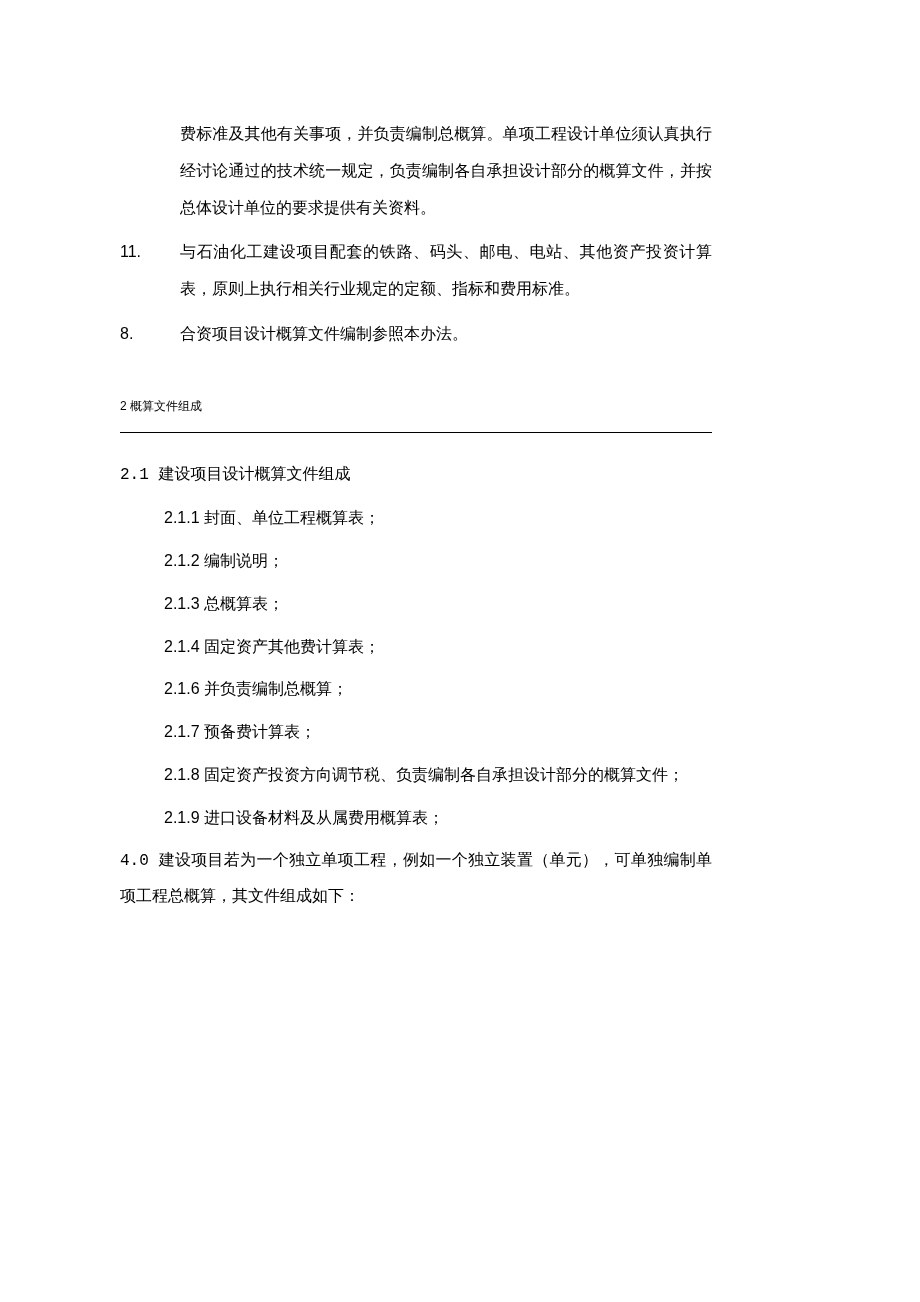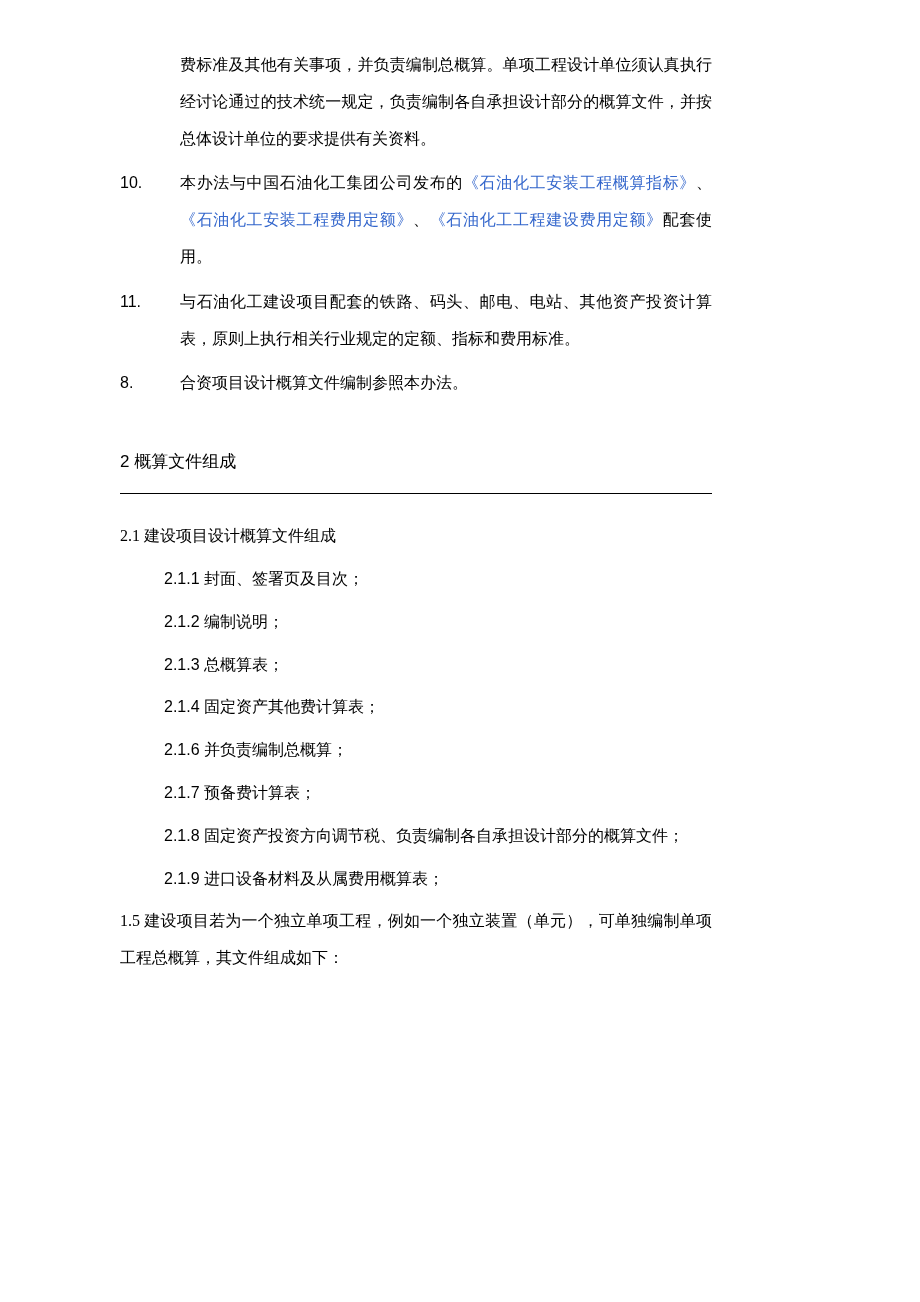--- a/index.html
+++ b/index.html
@@ -3,21 +3,21 @@
 <meta charset="utf-8">
 <style>
   body {
     margin: 0;
     padding: 0;
     background: #ffffff;
     font-family: "Microsoft YaHei", "SimSun", sans-serif;
     width: 920px;
   }
   .page {
-    padding: 47px 120px 120px 120px;
+    padding: 116px 120px 120px 120px;
     box-sizing: border-box;
     width: 832px;
     color: #000;
     font-size: 16px;
     line-height: 2.3;
   }
   .num-item {
     display: flex;
     align-items: flex-start;
     margin-bottom: 8px;
@@ -34,75 +34,69 @@
   .continuation {
     margin-left: 60px;
     text-align: justify;
     margin-bottom: 8px;
   }
   .link { color: #3366cc; }
   .section-heading {
     font-family: Arial, "Microsoft YaHei", sans-serif;
     margin-top: 40px;
     margin-bottom: 12px;
-    font-size: 17px;
+    font-size: 12px;
   }
   hr.rule {
     border: none;
     border-top: 1px solid #000;
     margin: 0 0 24px 0;
   }
   .subsection {
-    font-family: Liberation Serif, serif;
+    font-family: Liberation Mono, monospace;
     margin-bottom: 6px;
   }
   .sub-item {
     margin-left: 44px;
     font-family: Arial, "Microsoft YaHei", sans-serif;
     margin-bottom: 6px;
   }
   .para {
     text-align: justify;
     margin-bottom: 6px;
   }
 </style>
 </head>
 <body>
 
 <div class="page">
 
   <div class="continuation">费标准及其他有关事项，并负责编制总概算。单项工程设计单位须认真执行经讨论通过的技术统一规定，负责编制各自承担设计部分的概算文件，并按总体设计单位的要求提供有关资料。</div>
 
-  <div class="num-item">
-    <div class="num">10.</div>
-    <div class="body">
-      <span>本办法与中国石油化工集团公司发布的</span><span class="link">《石油化工安装工程概算指标》</span><span>、</span><span class="link">《石油化工安装工程费用定额》</span><span>、</span><span class="link">《石油化工工程建设费用定额》</span><span>配套使用。</span>
-    </div>
-  </div>
 
   <div class="num-item">
     <div class="num">11.</div>
     <div class="body">与石油化工建设项目配套的铁路、码头、邮电、电站、其他资产投资计算表，原则上执行相关行业规定的定额、指标和费用标准。</div>
   </div>
 
   <div class="num-item">
     <div class="num">8.</div>
     <div class="body">合资项目设计概算文件编制参照本办法。</div>
   </div>
 
   <div class="section-heading">2  概算文件组成</div>
   <hr class="rule">
 
   <div class="subsection para">2.1  建设项目设计概算文件组成</div>
 
-  <div class="sub-item">2.1.1  封面、签署页及目次；</div>
+  <div class="sub-item">2.1.1  封面、单位工程概算表；</div>
   <div class="sub-item">2.1.2  编制说明；</div>
   <div class="sub-item">2.1.3  总概算表；</div>
   <div class="sub-item">2.1.4  固定资产其他费计算表；</div>
   <div class="sub-item">2.1.6  并负责编制总概算；</div>
   <div class="sub-item">2.1.7  预备费计算表；</div>
   <div class="sub-item">2.1.8  固定资产投资方向调节税、负责编制各自承担设计部分的概算文件；</div>
   <div class="sub-item">2.1.9  进口设备材料及从属费用概算表；</div>
 
-  <div class="subsection para">1.5  建设项目若为一个独立单项工程，例如一个独立装置（单元），可单独编制单项工程总概算，其文件组成如下：</div>
+  <div class="subsection para">4.0  建设项目若为一个独立单项工程，例如一个独立装置（单元），可单独编制单项工程总概算，其文件组成如下：</div>
 
 
 </div>
 
 </body></html>

